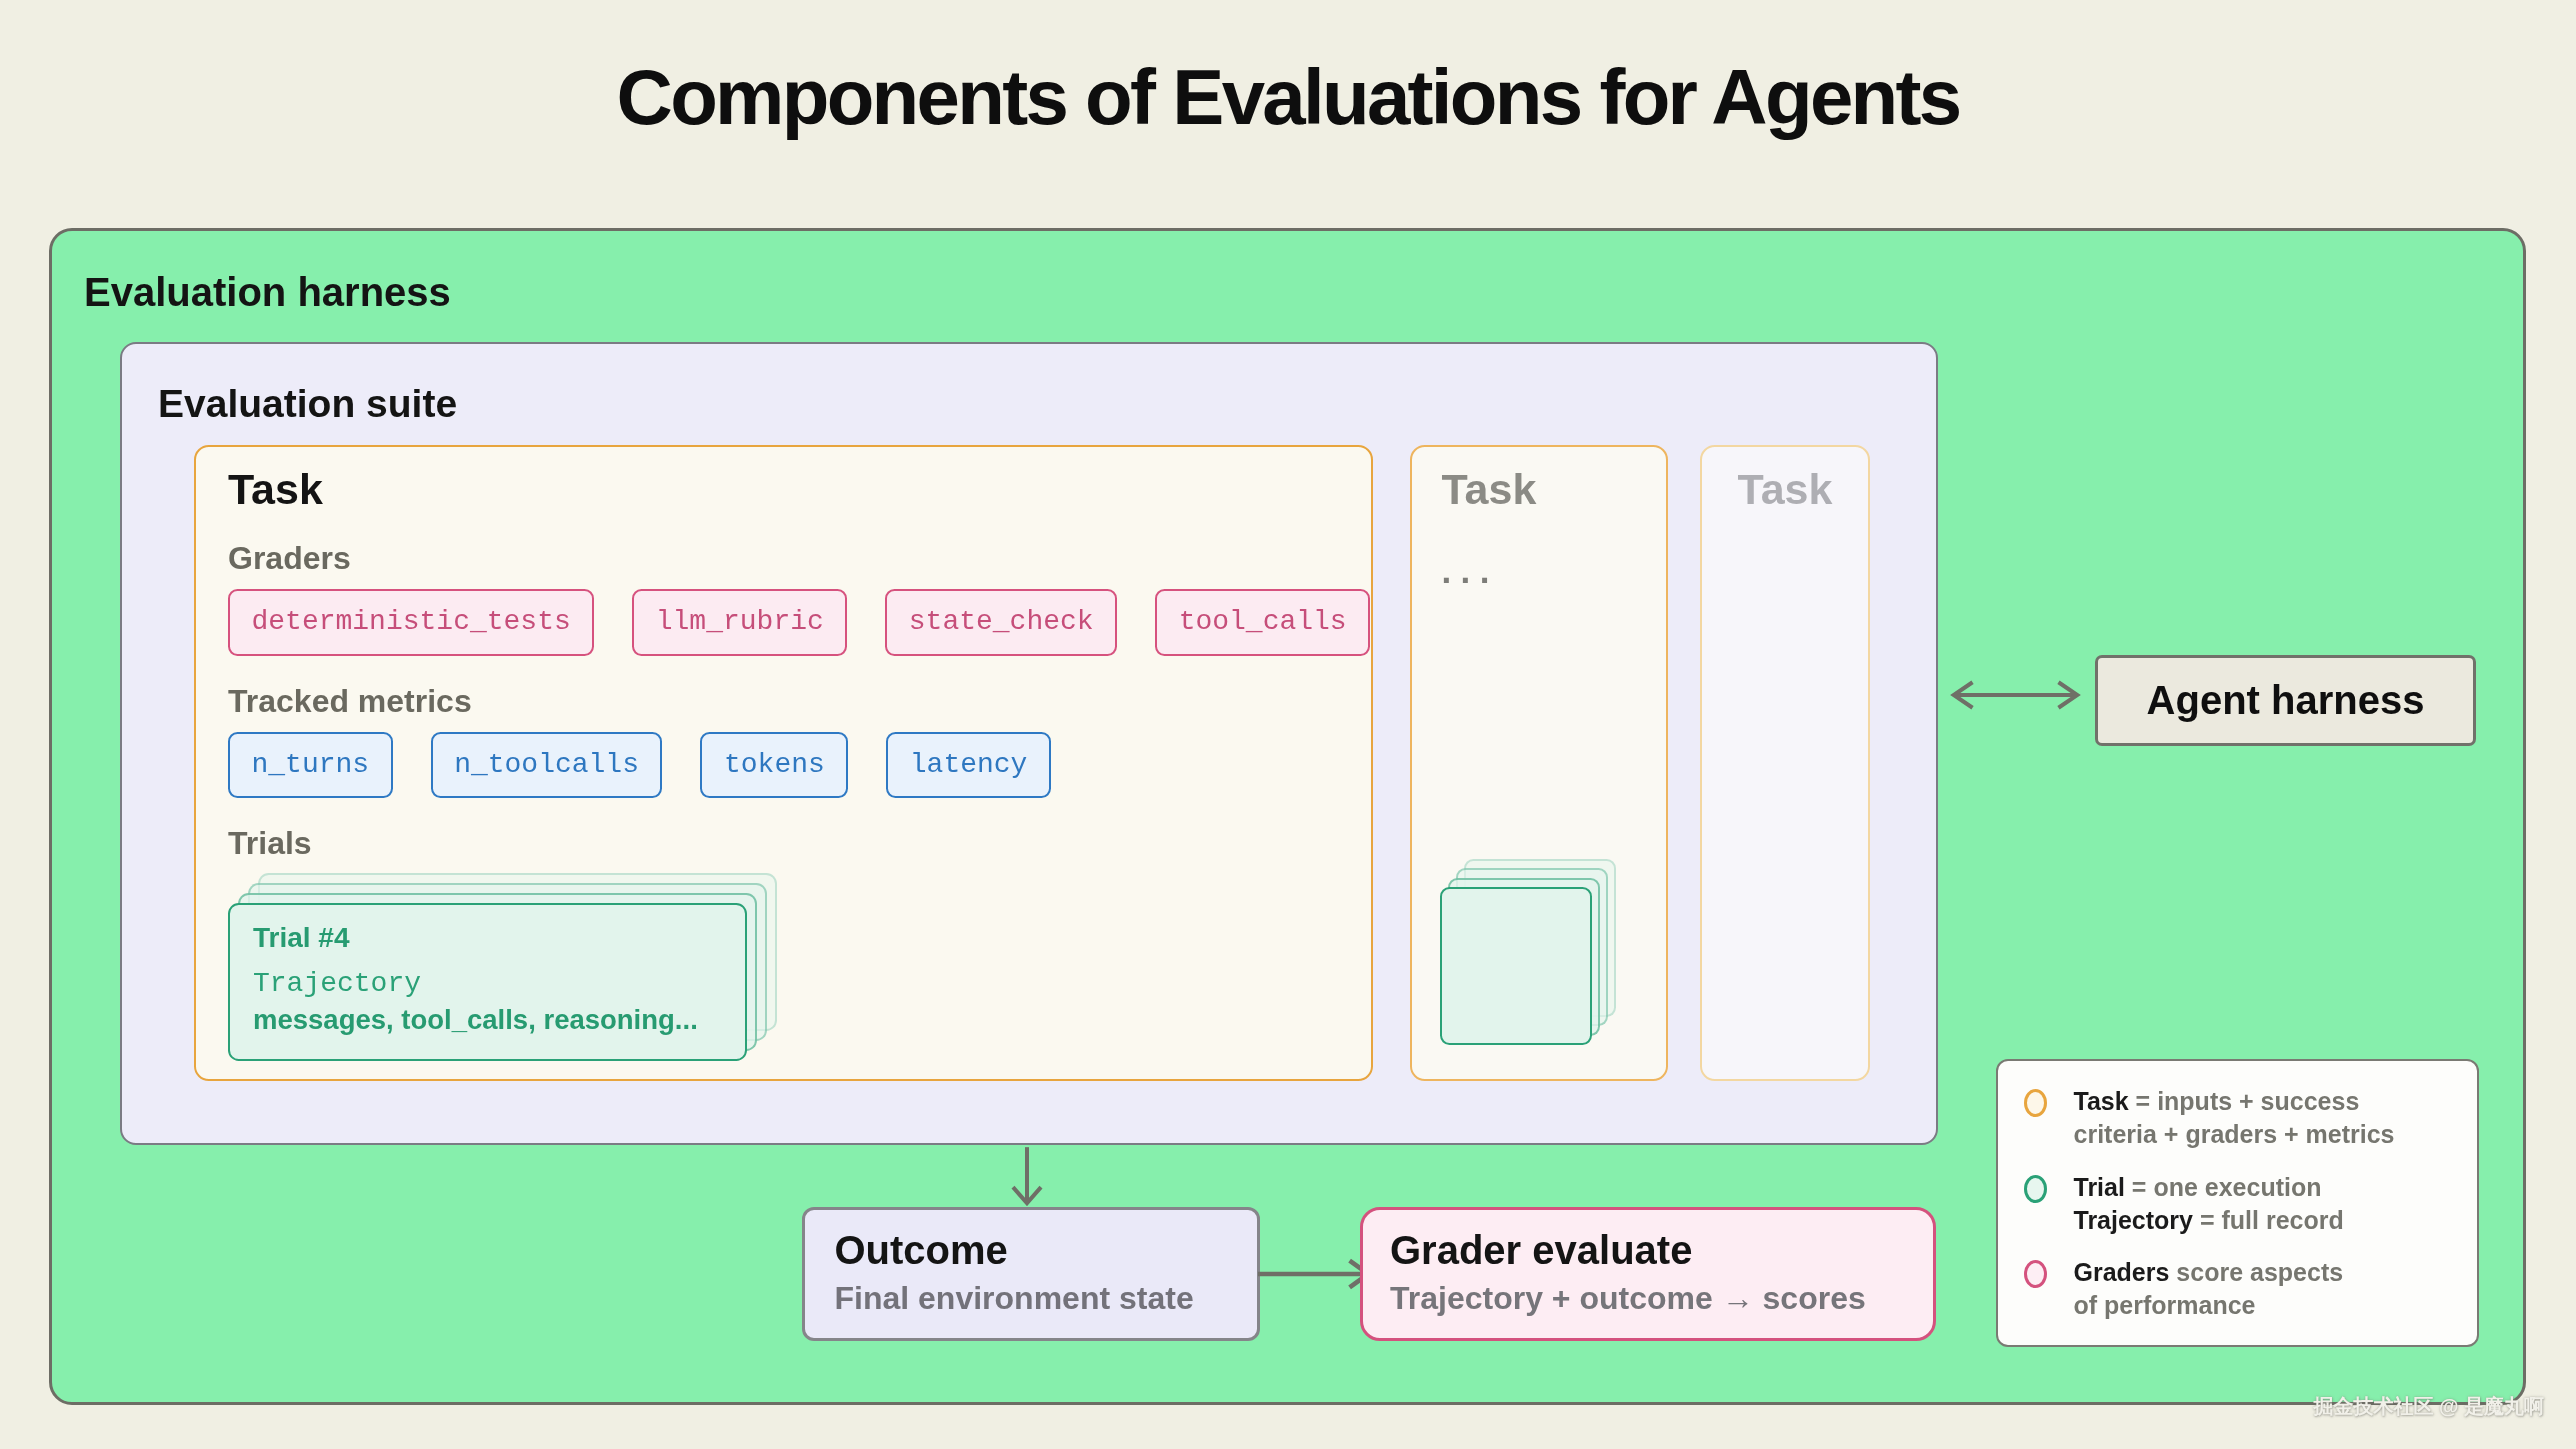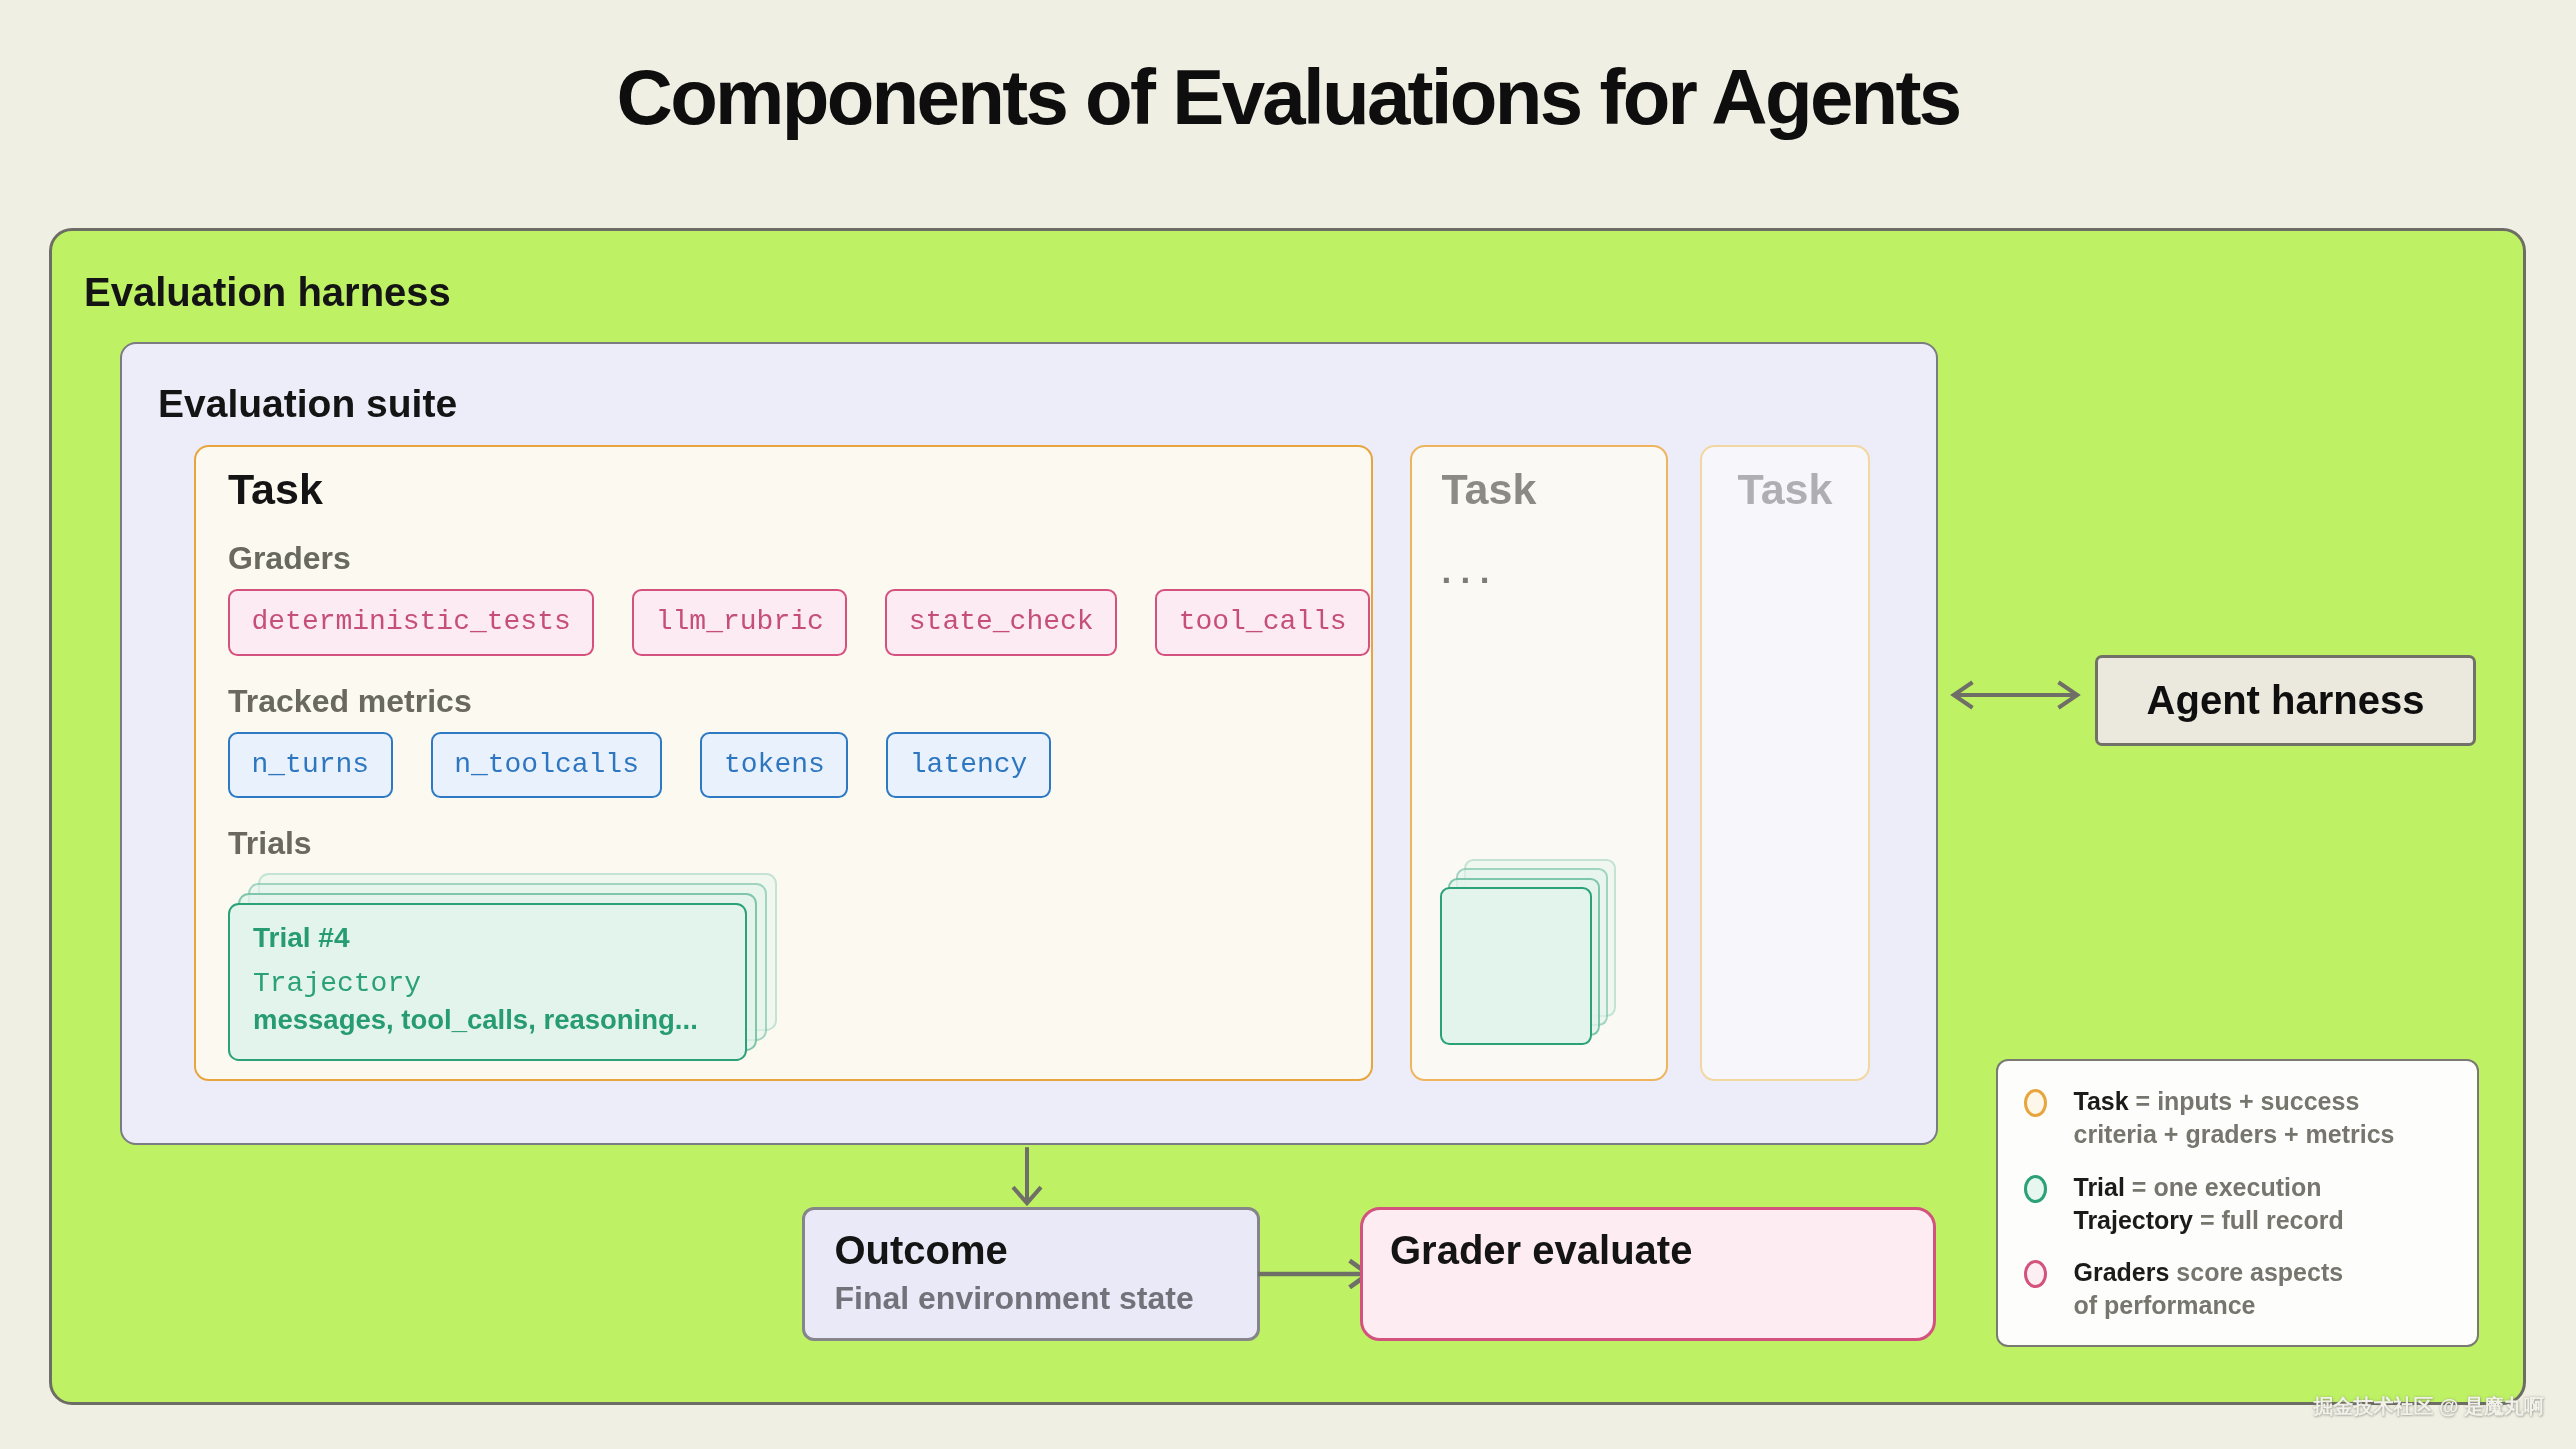--- a/index.html
+++ b/index.html
@@ -11,21 +11,21 @@
     color:#141414;
   }
   .title{
     position:absolute;top:52px;left:0;width:100%;
     margin:0;text-align:center;
     font-size:78px;font-weight:800;letter-spacing:-2.7px;color:#0e0e0e;
   }
   
   .harness{
     position:absolute;left:49px;top:228px;width:2477px;height:1177px;
-    background:#bef264;border:3.4px solid #6d6d65;border-radius:23px;
+    background:#86efac;border:3.4px solid #6d6d65;border-radius:23px;
     box-sizing:border-box;
   }
   .harness-label{
     position:absolute;left:32px;top:39px;
     font-size:40px;font-weight:700;color:#141414;
   }
   
   .suite{
     position:absolute;left:68px;top:111px;width:1818px;height:803px;
     background:#edecf9;border:2.7px solid #7b7b84;border-radius:16px;
@@ -218,20 +218,21 @@
     <div class="box-sub">Final environment state</div>
   </div>
 
   <svg class="arrow arrow-right" width="115" height="42" viewBox="0 0 172 62">
     <path d="M0 31 H164" stroke-width="7"></path>
     <path d="M137 11 L165 31 L137 51" stroke-width="7"></path>
   </svg>
 
   <div class="grader-eval">
     <div class="box-title">Grader evaluate</div>
+    <div class="box-sub">Trajectory + outcome → scores</div>
   </div>
 
   <div class="agent">
     <span>Agent harness</span>
   </div>
 
   <div class="legend">
       <div class="legend-row">
         <span class="legend-ring" style="border-color: rgb(232, 165, 62); background: rgb(253, 247, 233);"></span>
         <div class="legend-text"><b>Task</b><span> = inputs + success

